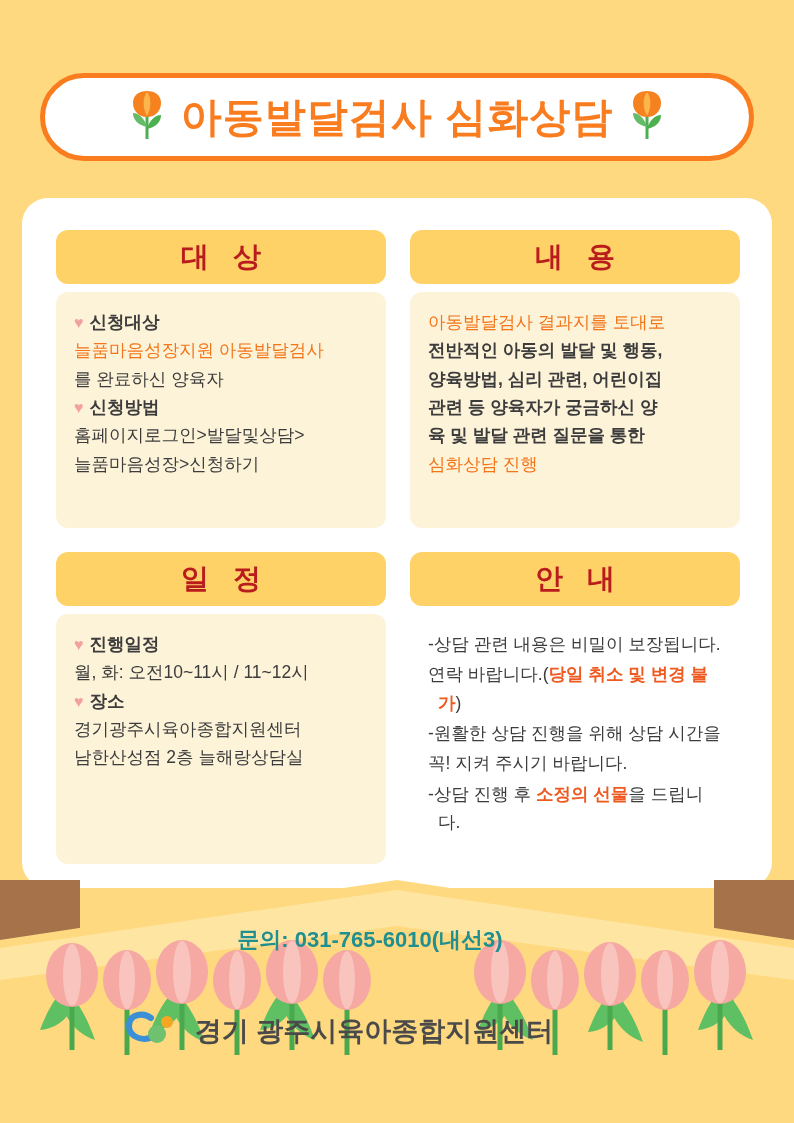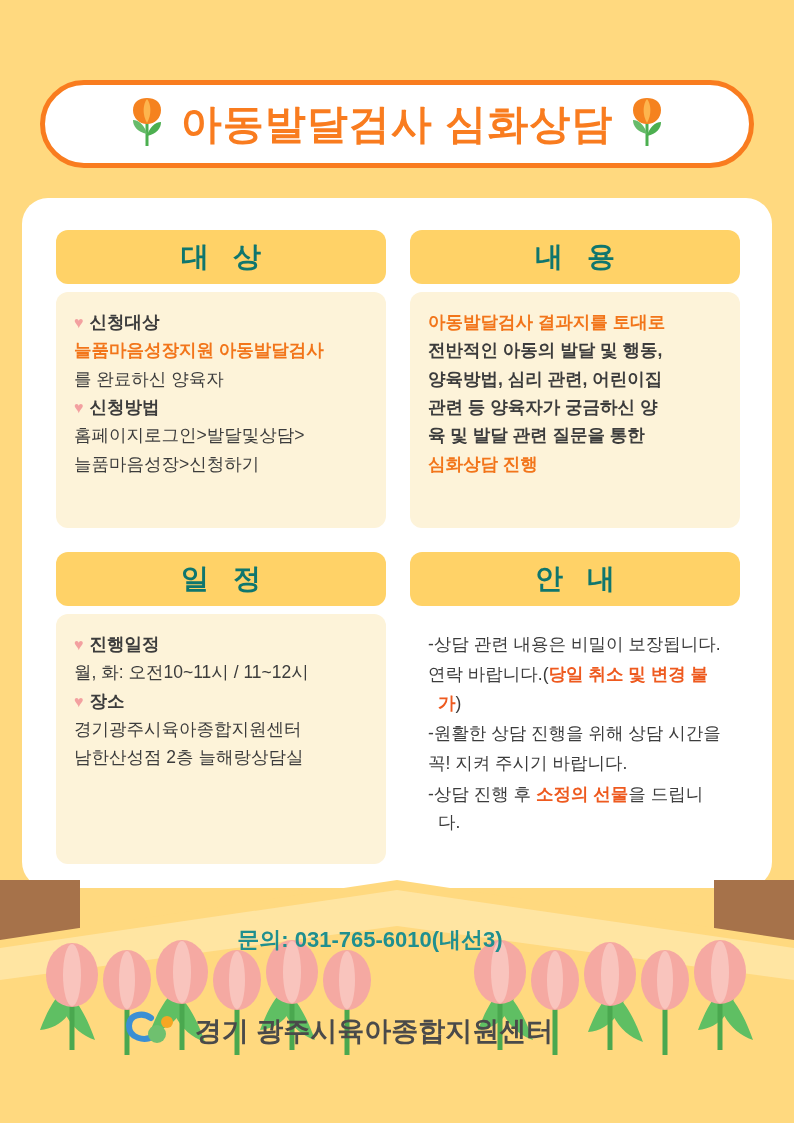--- a/index.html
+++ b/index.html
@@ -9,21 +9,21 @@
   }
   body {
     background: #ffd97f;
     position: relative;
     overflow: hidden;
   }
 
   
   .title-wrap {
     position: absolute;
-    left: 40px; top: 80px;
+    left: 40px; top: 73px;
     width: 714px; height: 88px;
     background: #ffffff;
     border: 5px solid #f97c1f;
     border-radius: 44px;
     display: flex;
     align-items: center;
     justify-content: center;
     gap: 14px;
   }
   .title-text {
@@ -52,41 +52,41 @@
     display: grid;
     grid-template-columns: 330px 330px;
     grid-gap: 24px;
   }
   .card { width: 330px; }
   .card-head {
     background: #ffd267;
     border-radius: 12px;
     height: 54px;
     display: flex; align-items: center; justify-content: center;
-    font-size: 28px; font-weight: bold; color: #0f766e;
+    font-size: 28px; font-weight: bold; color: #b91c1c;
     letter-spacing: 8px;
     text-indent: 8px;
   }
   .card-body {
     background: #fdf3d9;
     border-radius: 12px;
     margin-top: 8px;
     padding: 16px 18px 18px 18px;
     font-size: 17.5px;
     line-height: 1.62;
     color: #3c3c3c;
   }
   .card-body.left  { min-height: 236px; }
   .card-body.right { min-height: 236px; }
   .card-body.sched { min-height: 250px; }
   .card-body.info  { min-height: 250px; background:#ffffff; }
 
   .row { display: flex; align-items: baseline; }
   .heart { color:#f3a0a0; font-size:16px; margin-right:6px; }
-  .orange { color:#f2751a; font-weight:bold; }
+  .orange { color:#f2751a; font-weight:normal; }
   .orange-b { color:#ee5a1f; font-weight:bold; }
   .b { font-weight: bold; }
   .indent { padding-left: 34px; }
   .info-line { text-indent: -10px; padding-left: 10px; }
   .info-line + .info-line { margin-top: 2px; }
   .right-body { font-size:17.5px; line-height:1.62; font-weight:600; }
 
   
   .scene { position:absolute; left:0; top:880px; width:794px; height:243px; }
 

